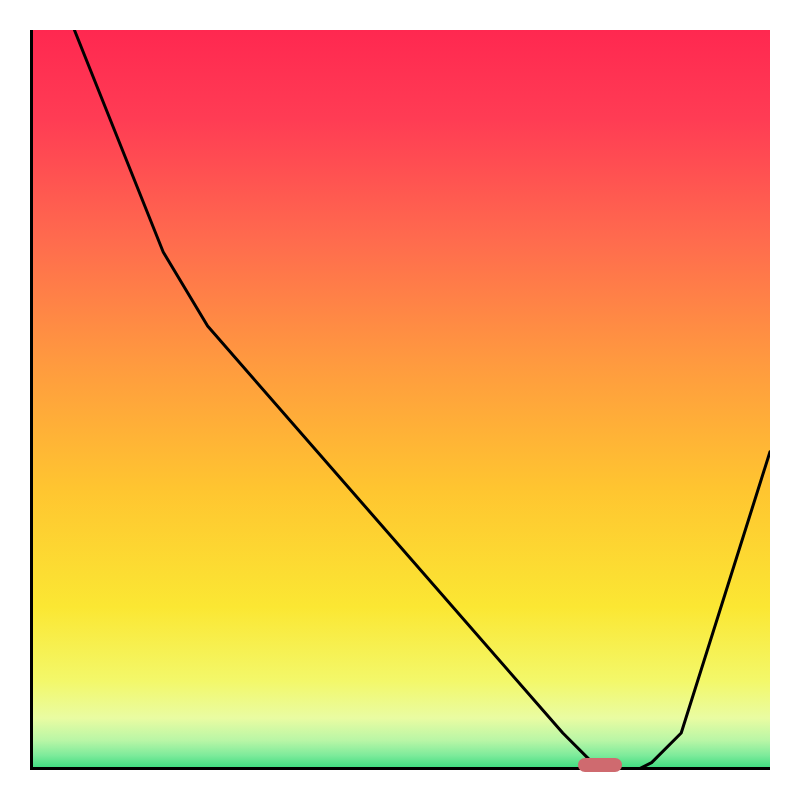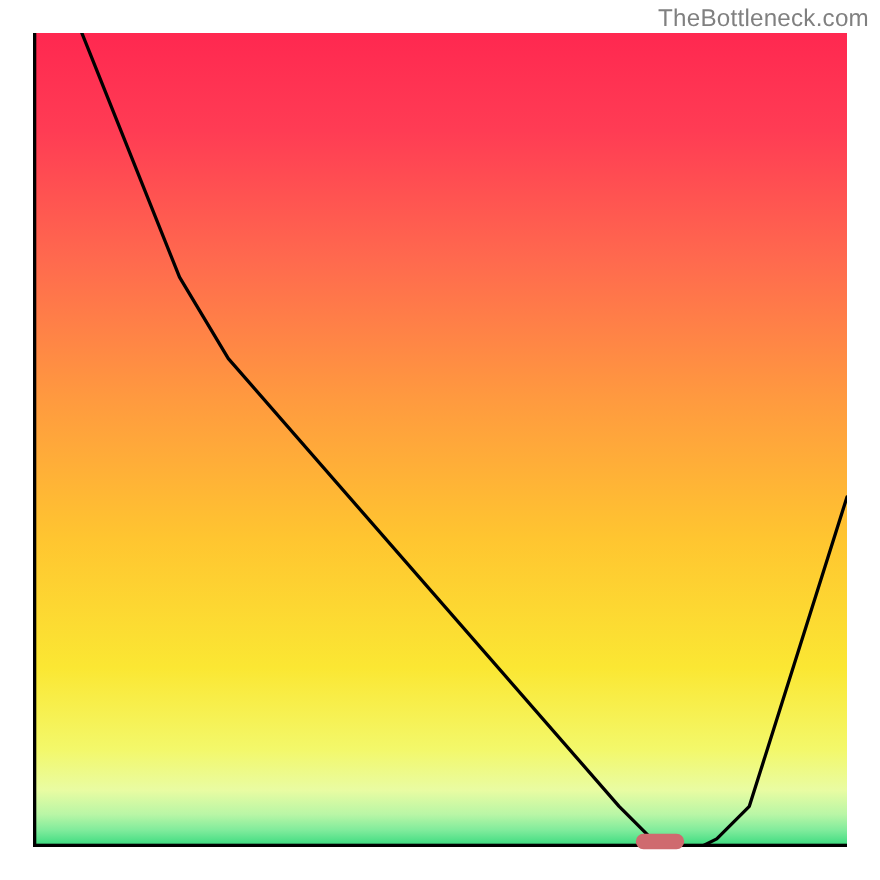--- a/index.html
+++ b/index.html
@@ -47,21 +47,20 @@
     width: 44px;
     height: 14px;
     background: #cf6a6f;
     border-radius: 7px;
   }
 </style>
 </head>
 <body>
 <div class="container">
 
-  <div class="watermark">TheBottleneck.com</div>
 
   <svg viewBox="0 0 740 740" preserveAspectRatio="none">
     <defs>
       <linearGradient id="bg-grad" x1="0" y1="0" x2="0" y2="1">
         <stop offset="0%" stop-color="#ff2850"></stop>
         <stop offset="12%" stop-color="#ff3c54"></stop>
         <stop offset="28%" stop-color="#ff6a4e"></stop>
         <stop offset="45%" stop-color="#ff9a3f"></stop>
         <stop offset="62%" stop-color="#ffc530"></stop>
         <stop offset="78%" stop-color="#fbe733"></stop>

